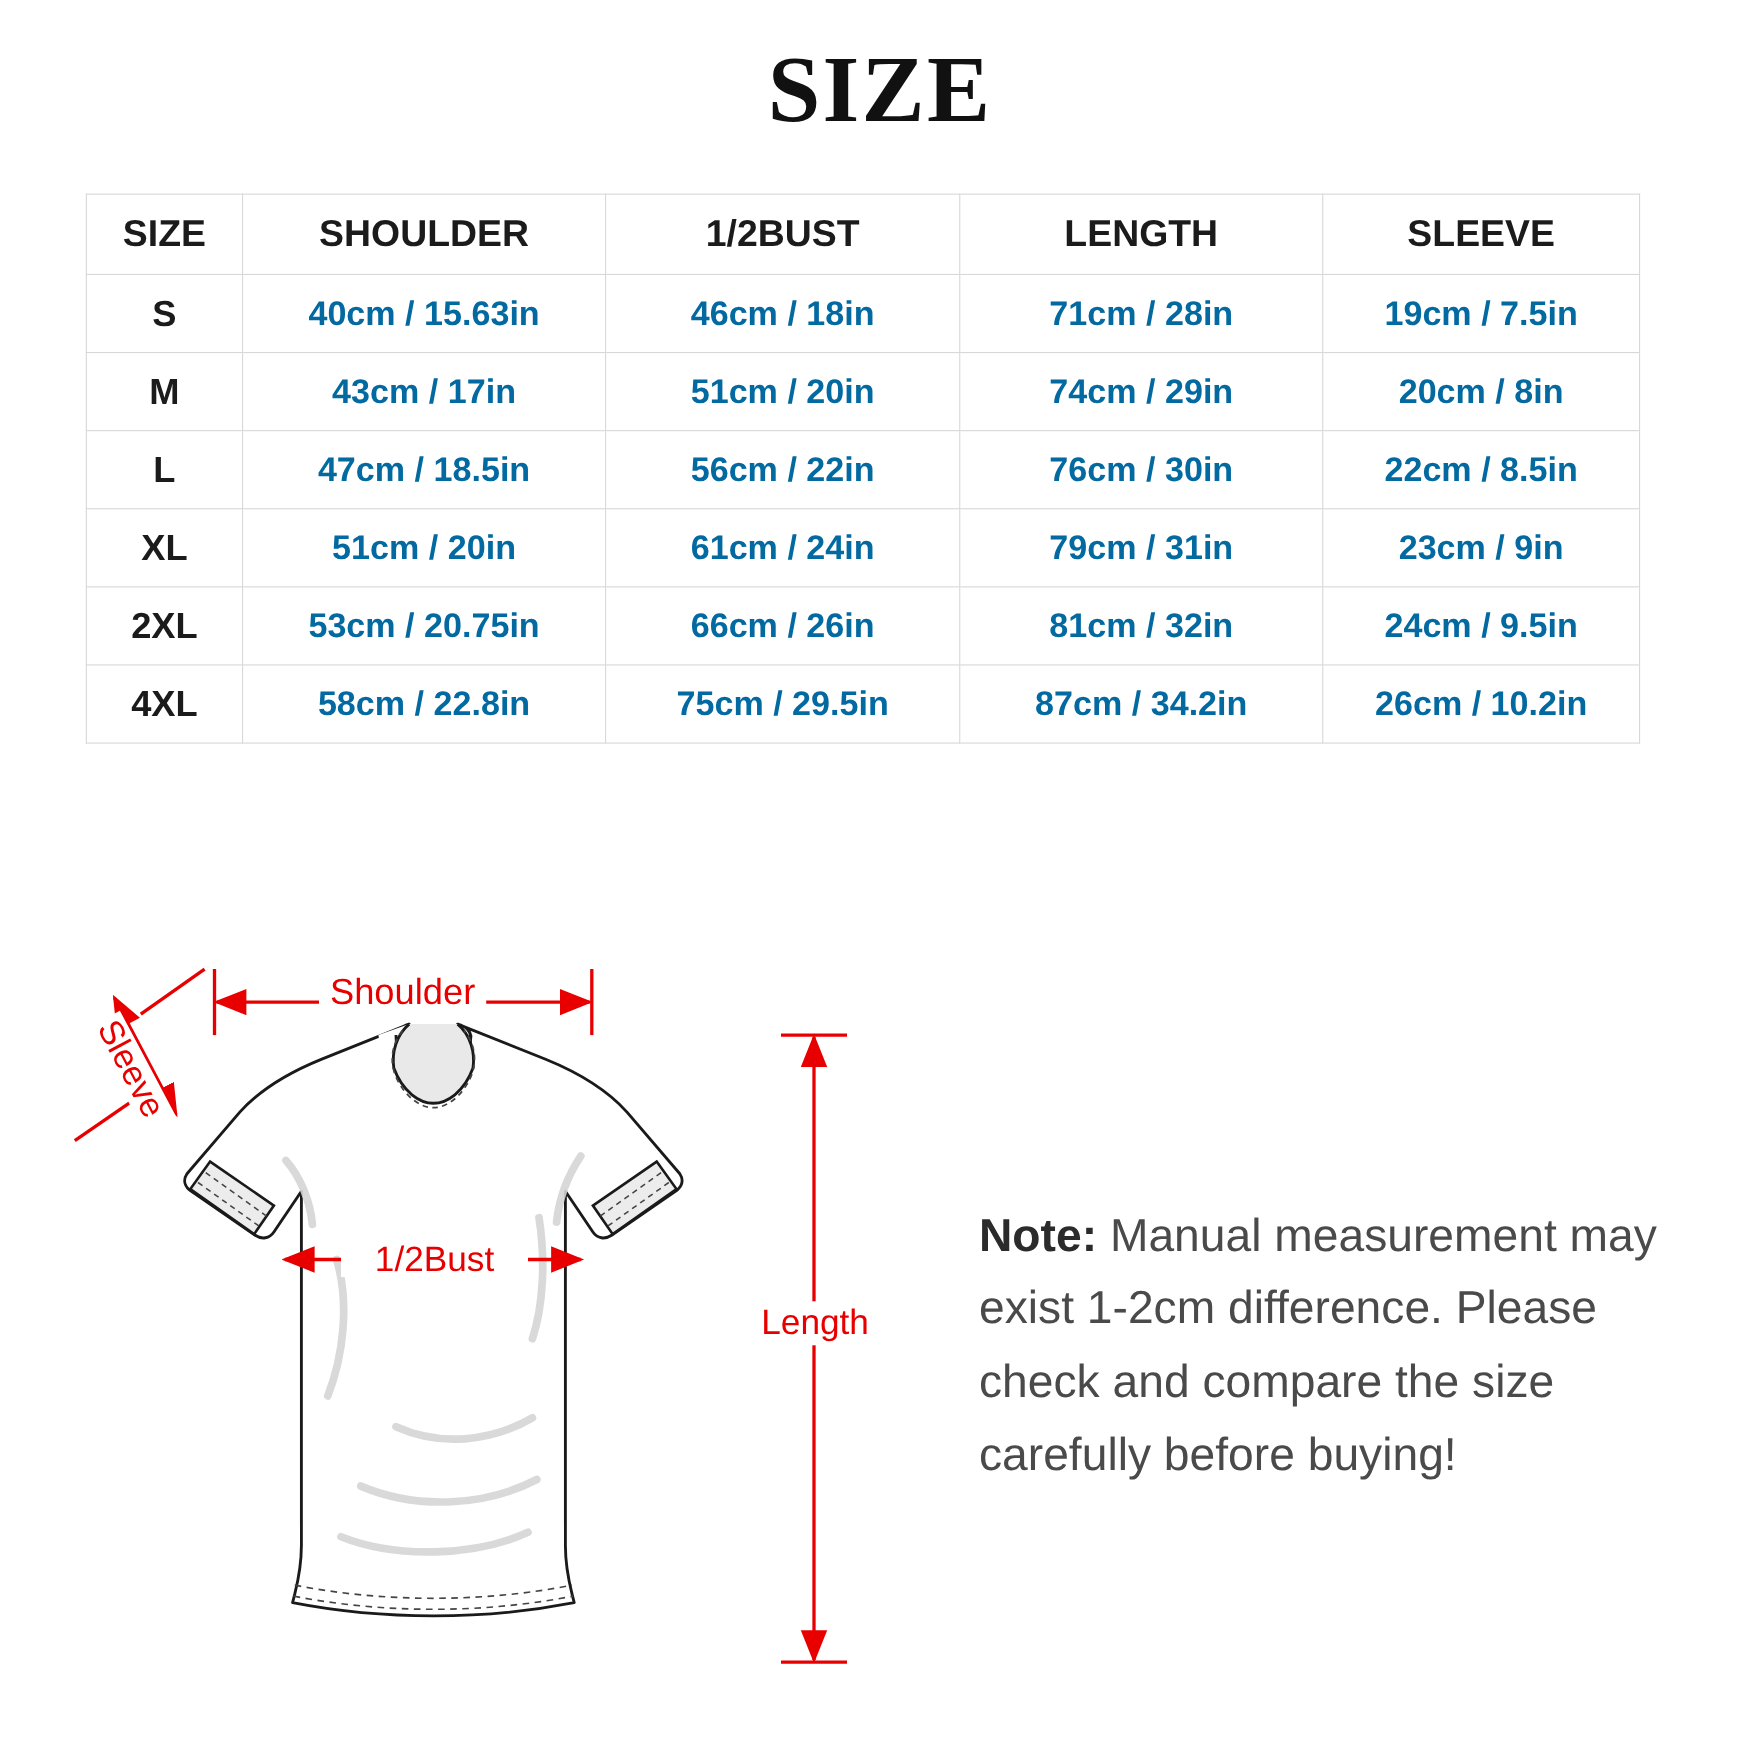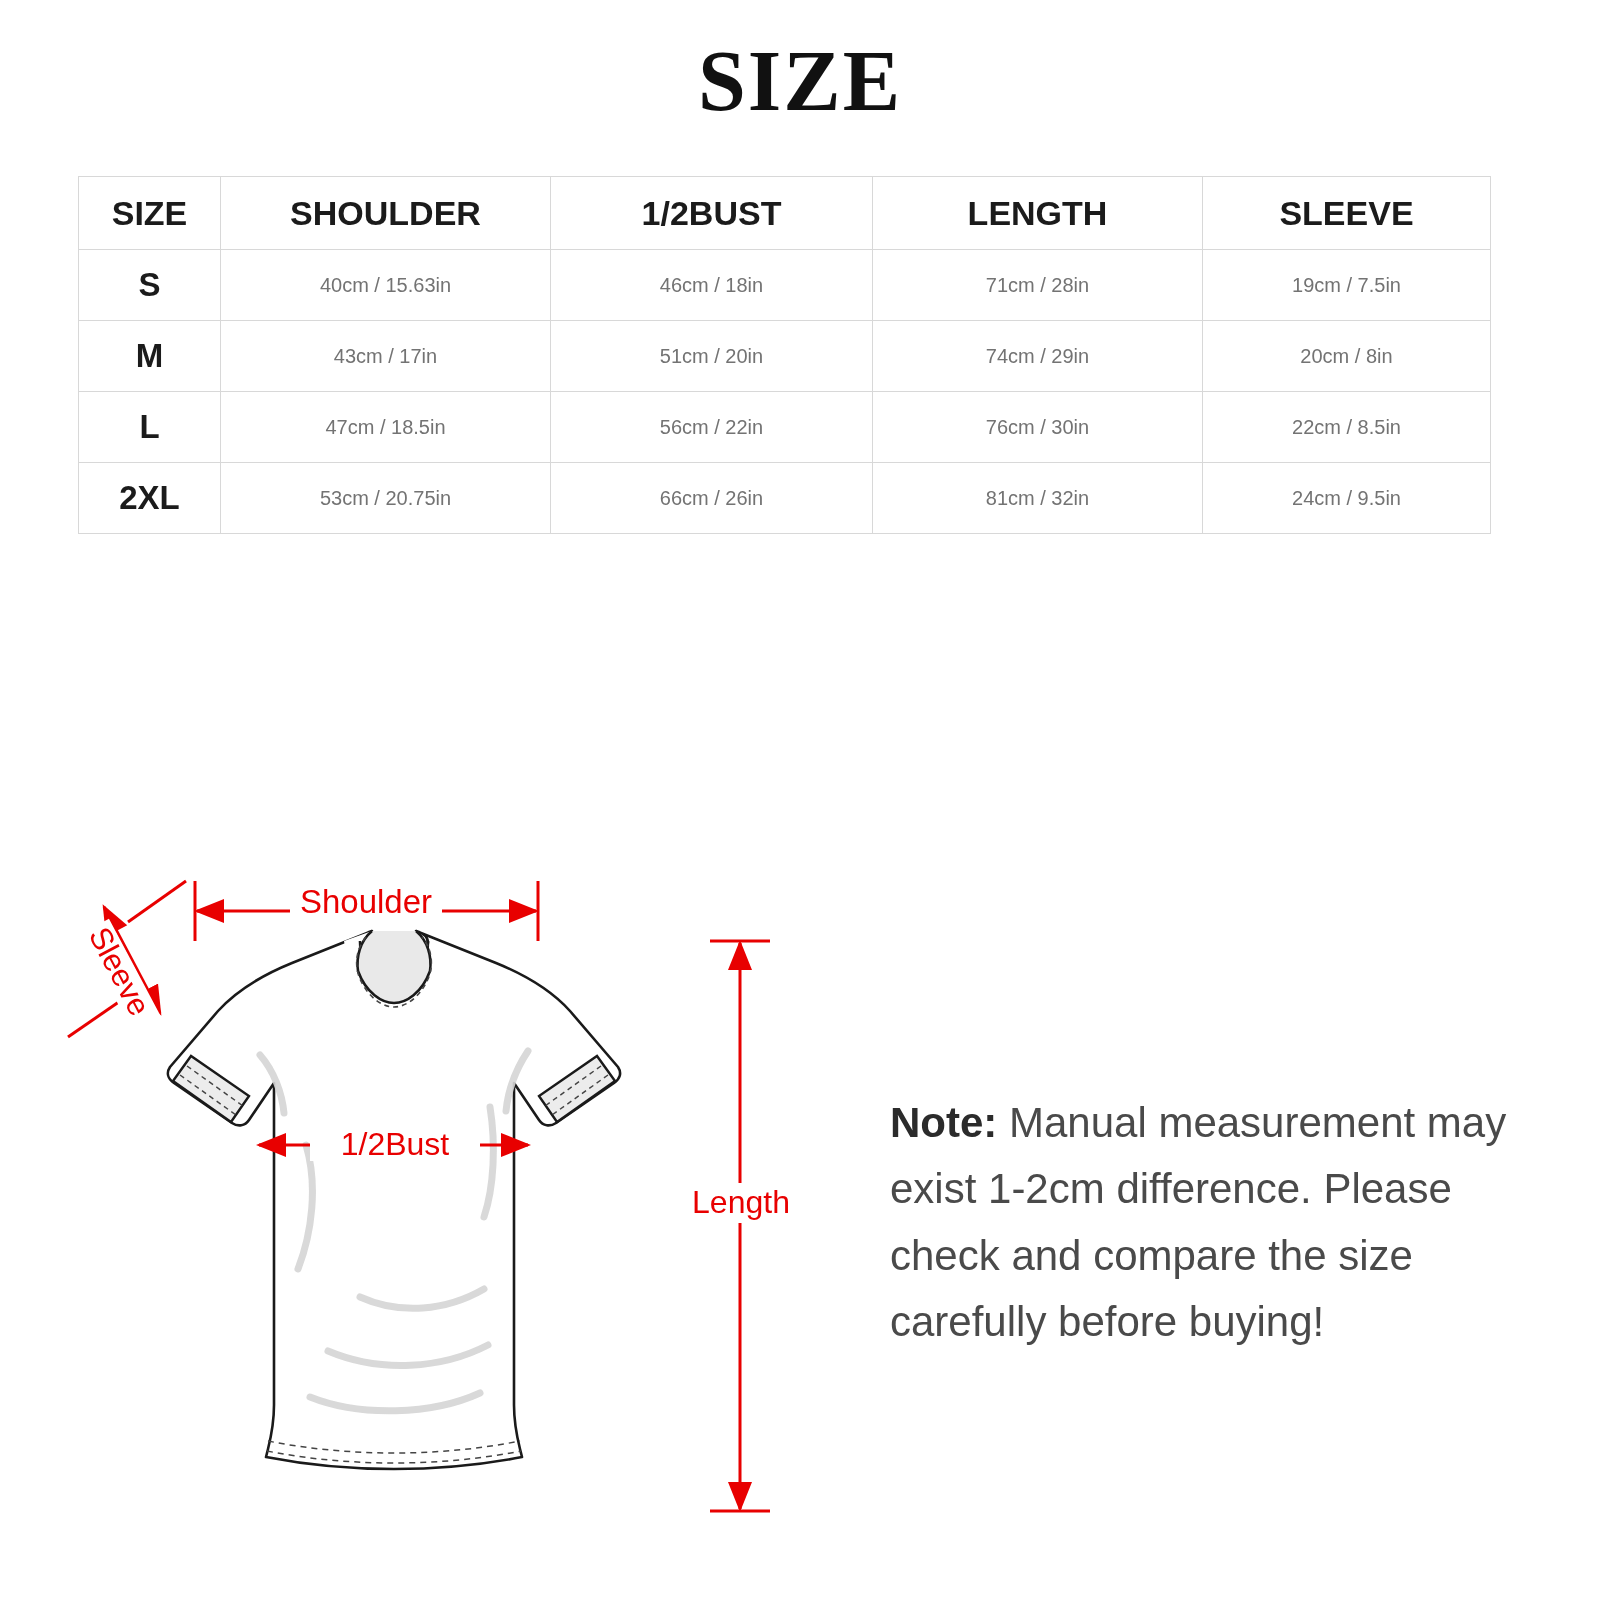--- a/index.html
+++ b/index.html
@@ -51,23 +51,23 @@
     font-weight: bold;
     color: #1b1b1b;
     height: 72px;
   }
   table.size-table tbody td.size-col {
     font-size: 33px;
     font-weight: bold;
     color: #1b1b1b;
   }
   table.size-table tbody td.val {
-    font-size: 20px;
-    color: #737373;
-    font-weight: normal;
+    font-size: 31px;
+    color: #0369a1;
+    font-weight: bold;
   }
   col.c0 { width: 142px; }
   col.c1 { width: 330px; }
   col.c2 { width: 322px; }
   col.c3 { width: 330px; }
   col.c4 { width: 288px; }
 
   
   .diagram {
     position: absolute;
@@ -132,25 +132,39 @@
         <td class="val">20cm / 8in</td>
       </tr>
       <tr>
         <td class="size-col">L</td>
         <td class="val">47cm / 18.5in</td>
         <td class="val">56cm / 22in</td>
         <td class="val">76cm / 30in</td>
         <td class="val">22cm / 8.5in</td>
       </tr>
       <tr>
+        <td class="size-col">XL</td>
+        <td class="val">51cm / 20in</td>
+        <td class="val">61cm / 24in</td>
+        <td class="val">79cm / 31in</td>
+        <td class="val">23cm / 9in</td>
+      </tr>
+      <tr>
         <td class="size-col">2XL</td>
         <td class="val">53cm / 20.75in</td>
         <td class="val">66cm / 26in</td>
         <td class="val">81cm / 32in</td>
         <td class="val">24cm / 9.5in</td>
+      </tr>
+      <tr>
+        <td class="size-col">4XL</td>
+        <td class="val">58cm / 22.8in</td>
+        <td class="val">75cm / 29.5in</td>
+        <td class="val">87cm / 34.2in</td>
+        <td class="val">26cm / 10.2in</td>
       </tr>
     </tbody>
   </table>
 </div>
 
 <div class="diagram">
   <svg width="800" height="720" viewBox="0 0 800 720" xmlns="http://www.w3.org/2000/svg">
     <defs>
       <marker id="arrR" markerWidth="12" markerHeight="12" refX="9" refY="5" orient="auto" markerUnits="strokeWidth">
         <path d="M0,1 L10,5 L0,9 z" fill="#e80000"></path>

